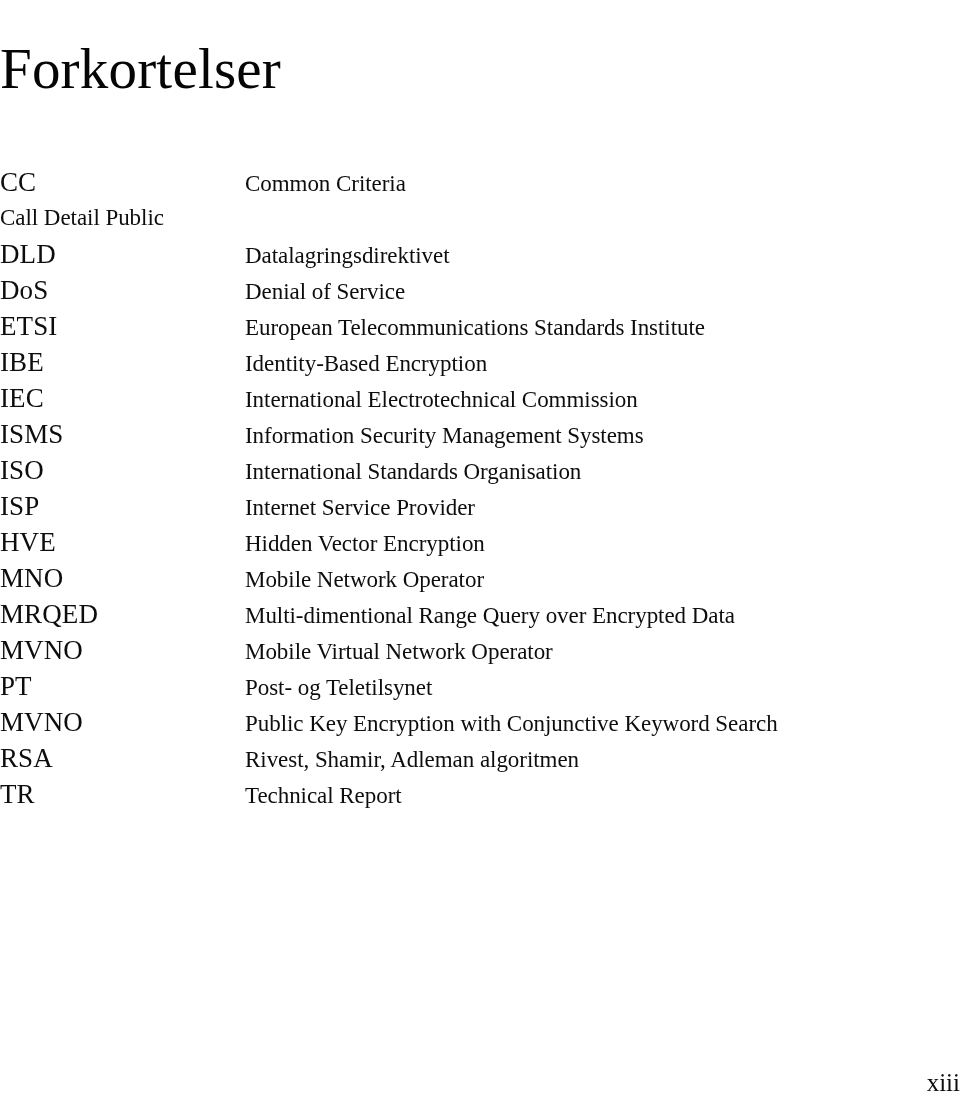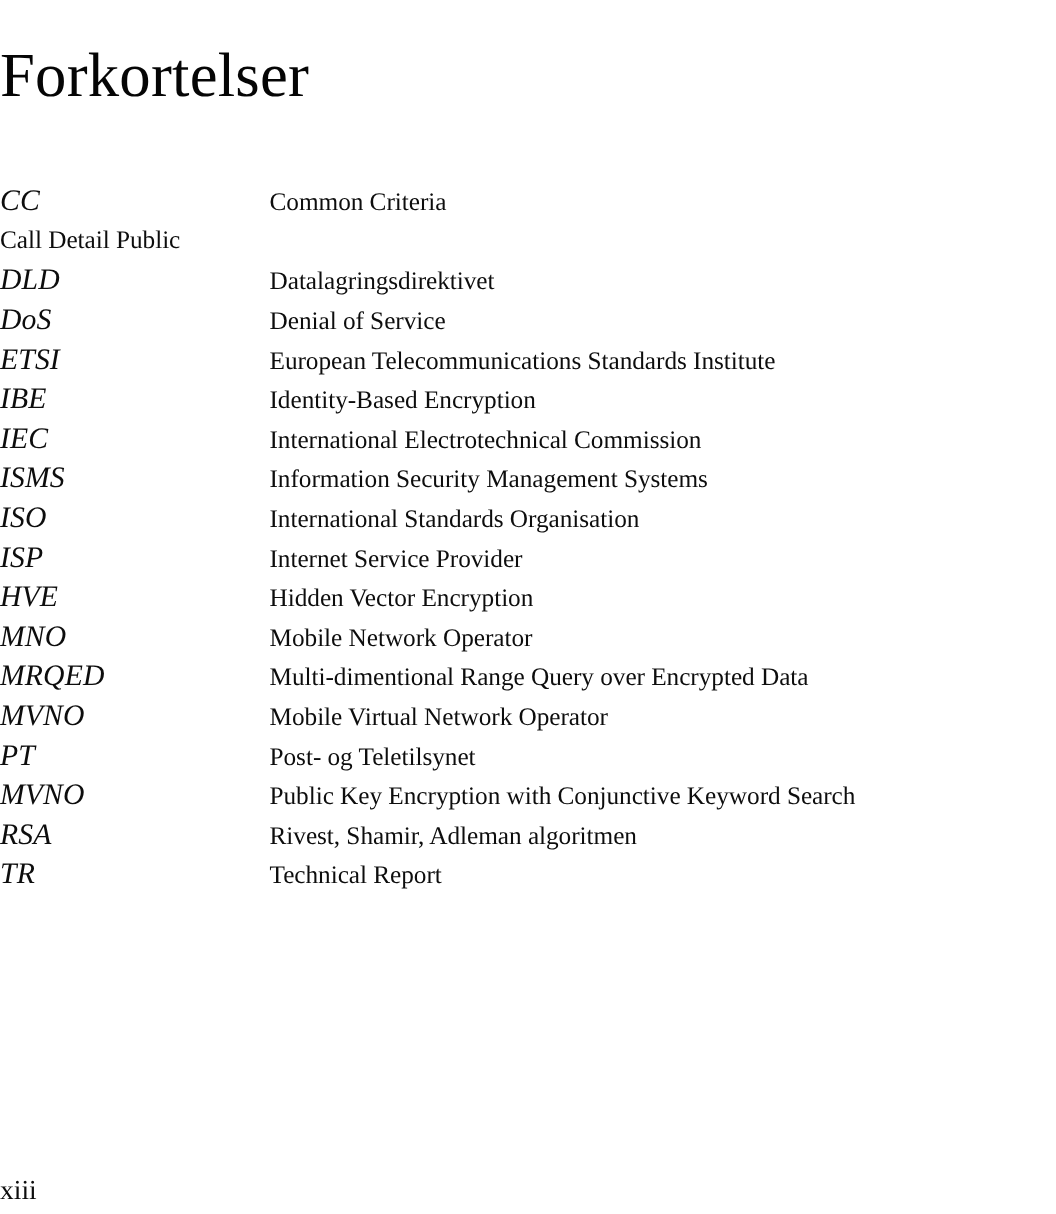--- a/index.html
+++ b/index.html
@@ -52,36 +52,35 @@
     height: 36px;
     line-height: 36px;
     white-space: nowrap;
   }
 
   .abbr-term {
     flex: 0 0 auto;
     width: 245px;
     font-size: 27px;
     letter-spacing: 0.1px;
-    font-style: italic;
   }
 
   .abbr-def {
     flex: 1 1 auto;
     font-size: 23px;
     letter-spacing: -0.05px;
   }
 
   
   .page-number {
     position: absolute;
     left: 0;
     right: 0;
     top: 1068px;
-    text-align: left;
+    text-align: right;
     font-size: 25px;
     line-height: 30px;
   }
 </style>
 </head>
 <body>
 
 <div class="page">
 
   <h1 class="page-title">Forkortelser</h1>

